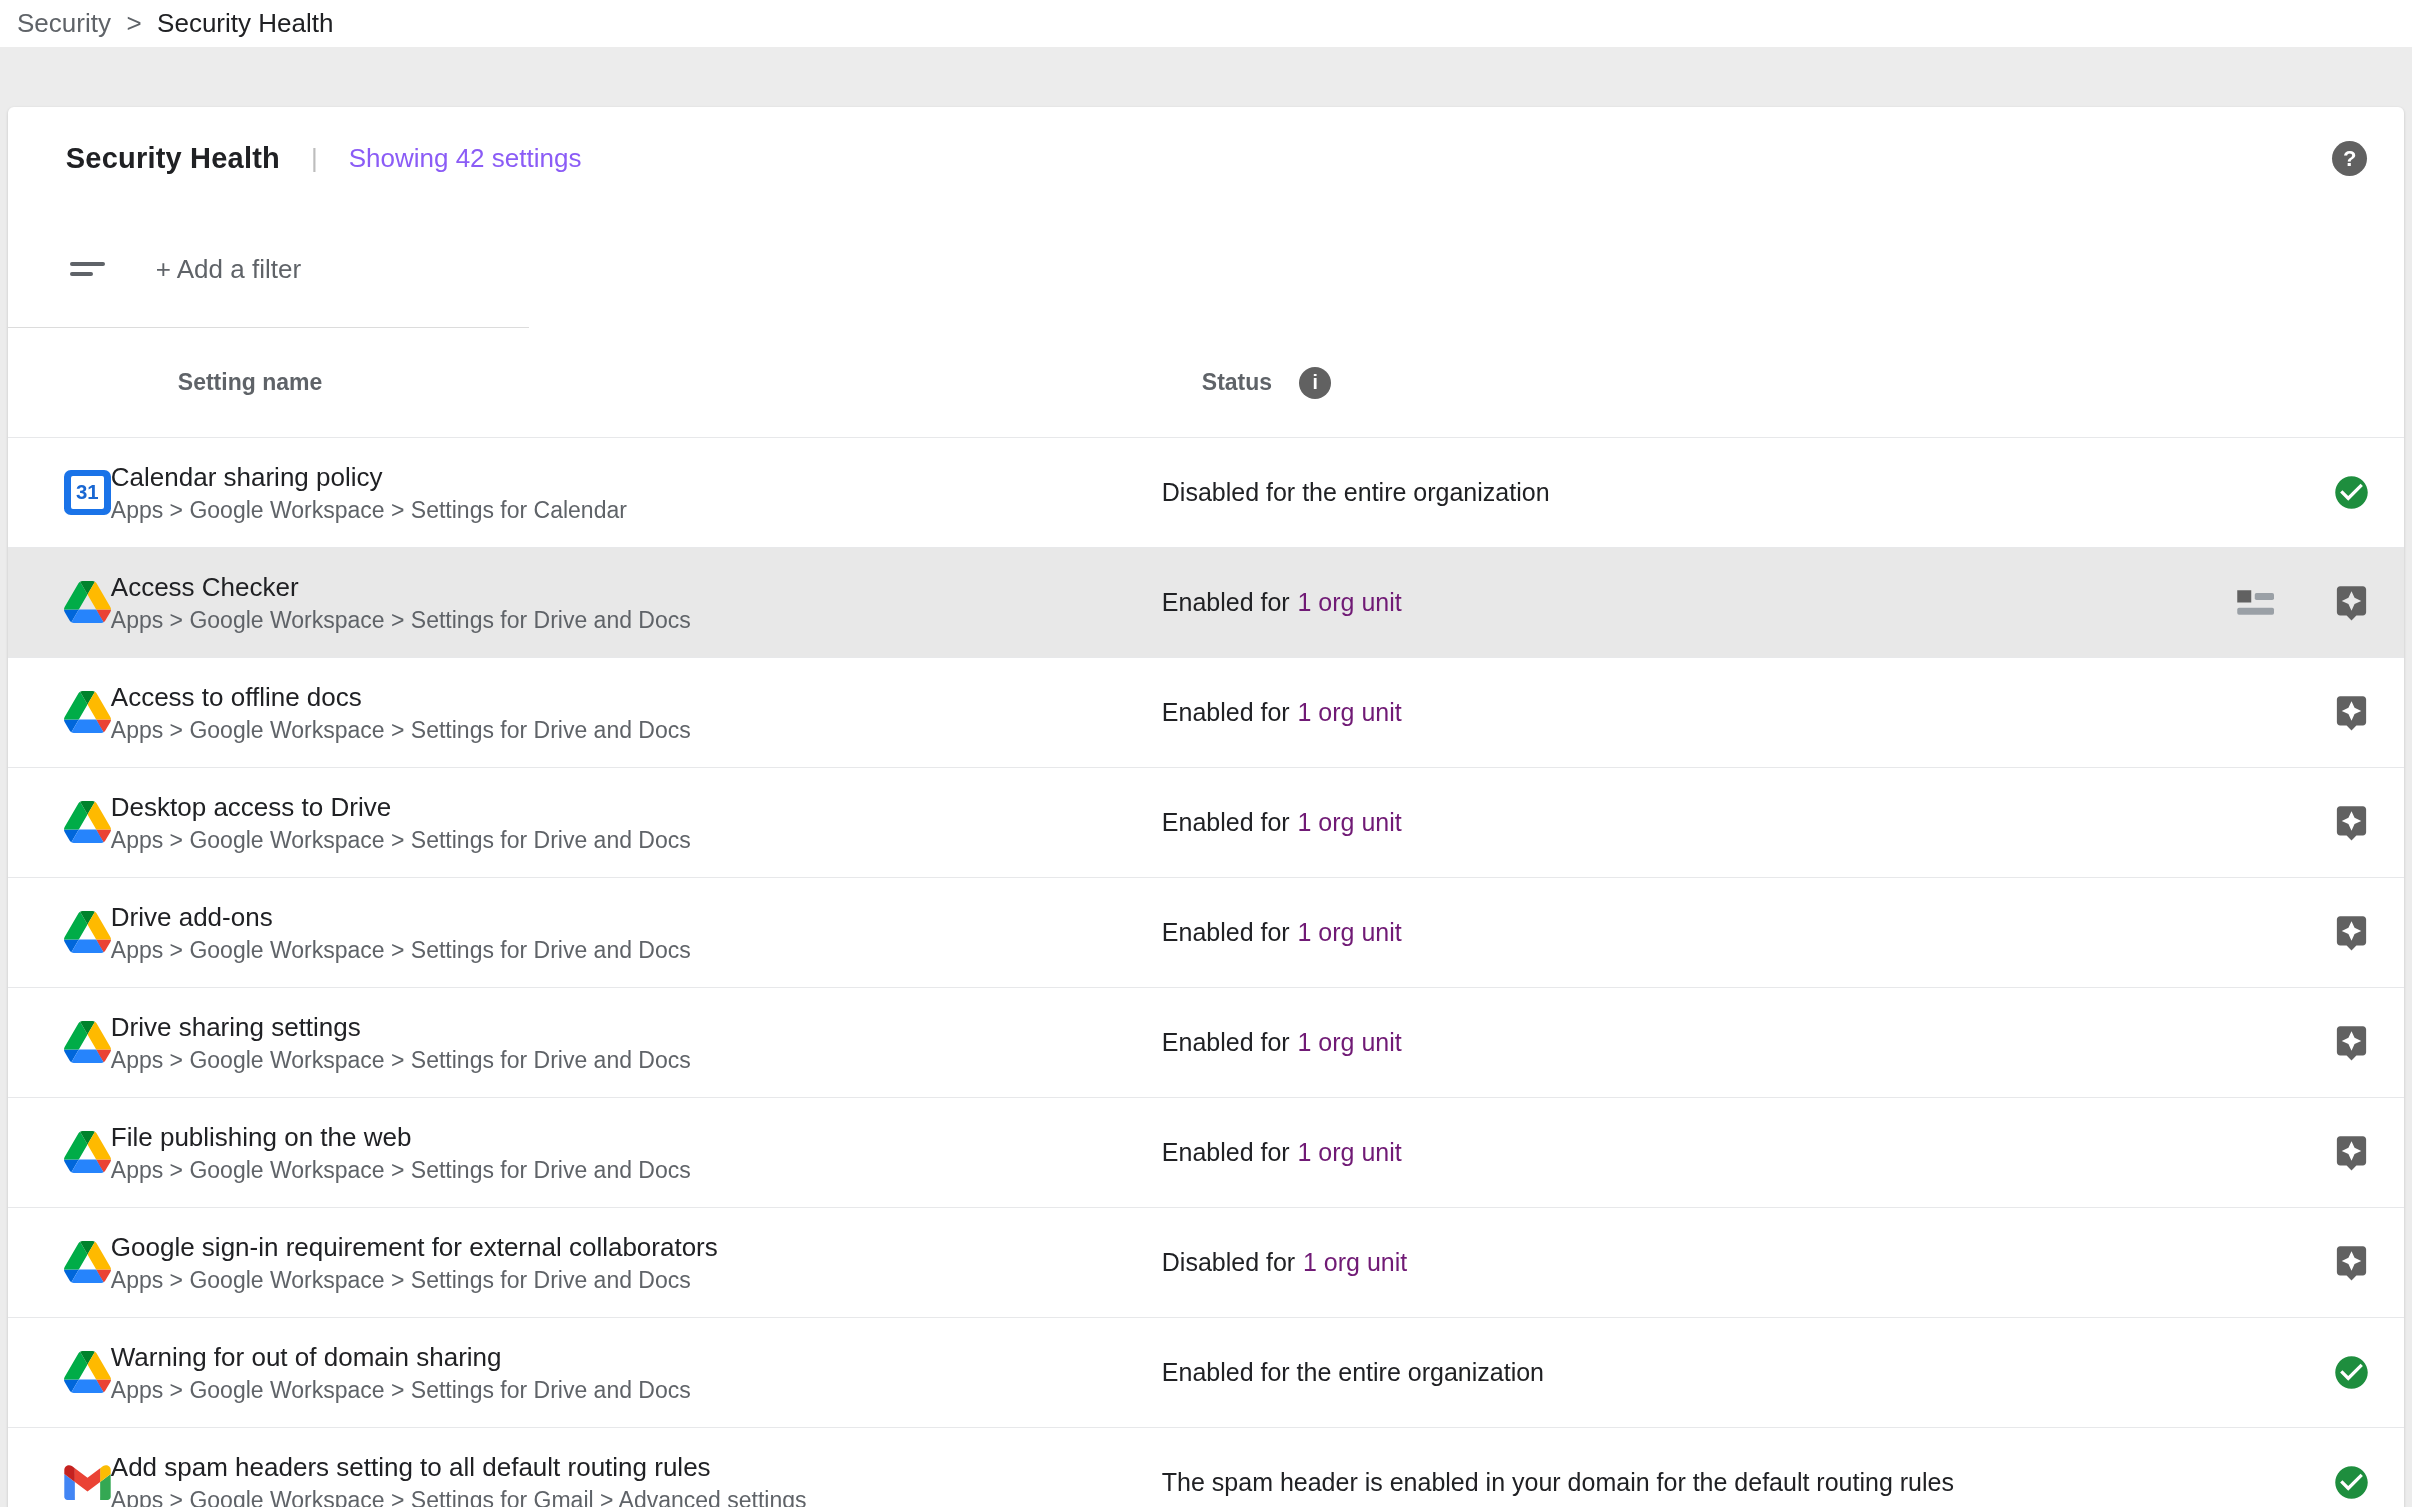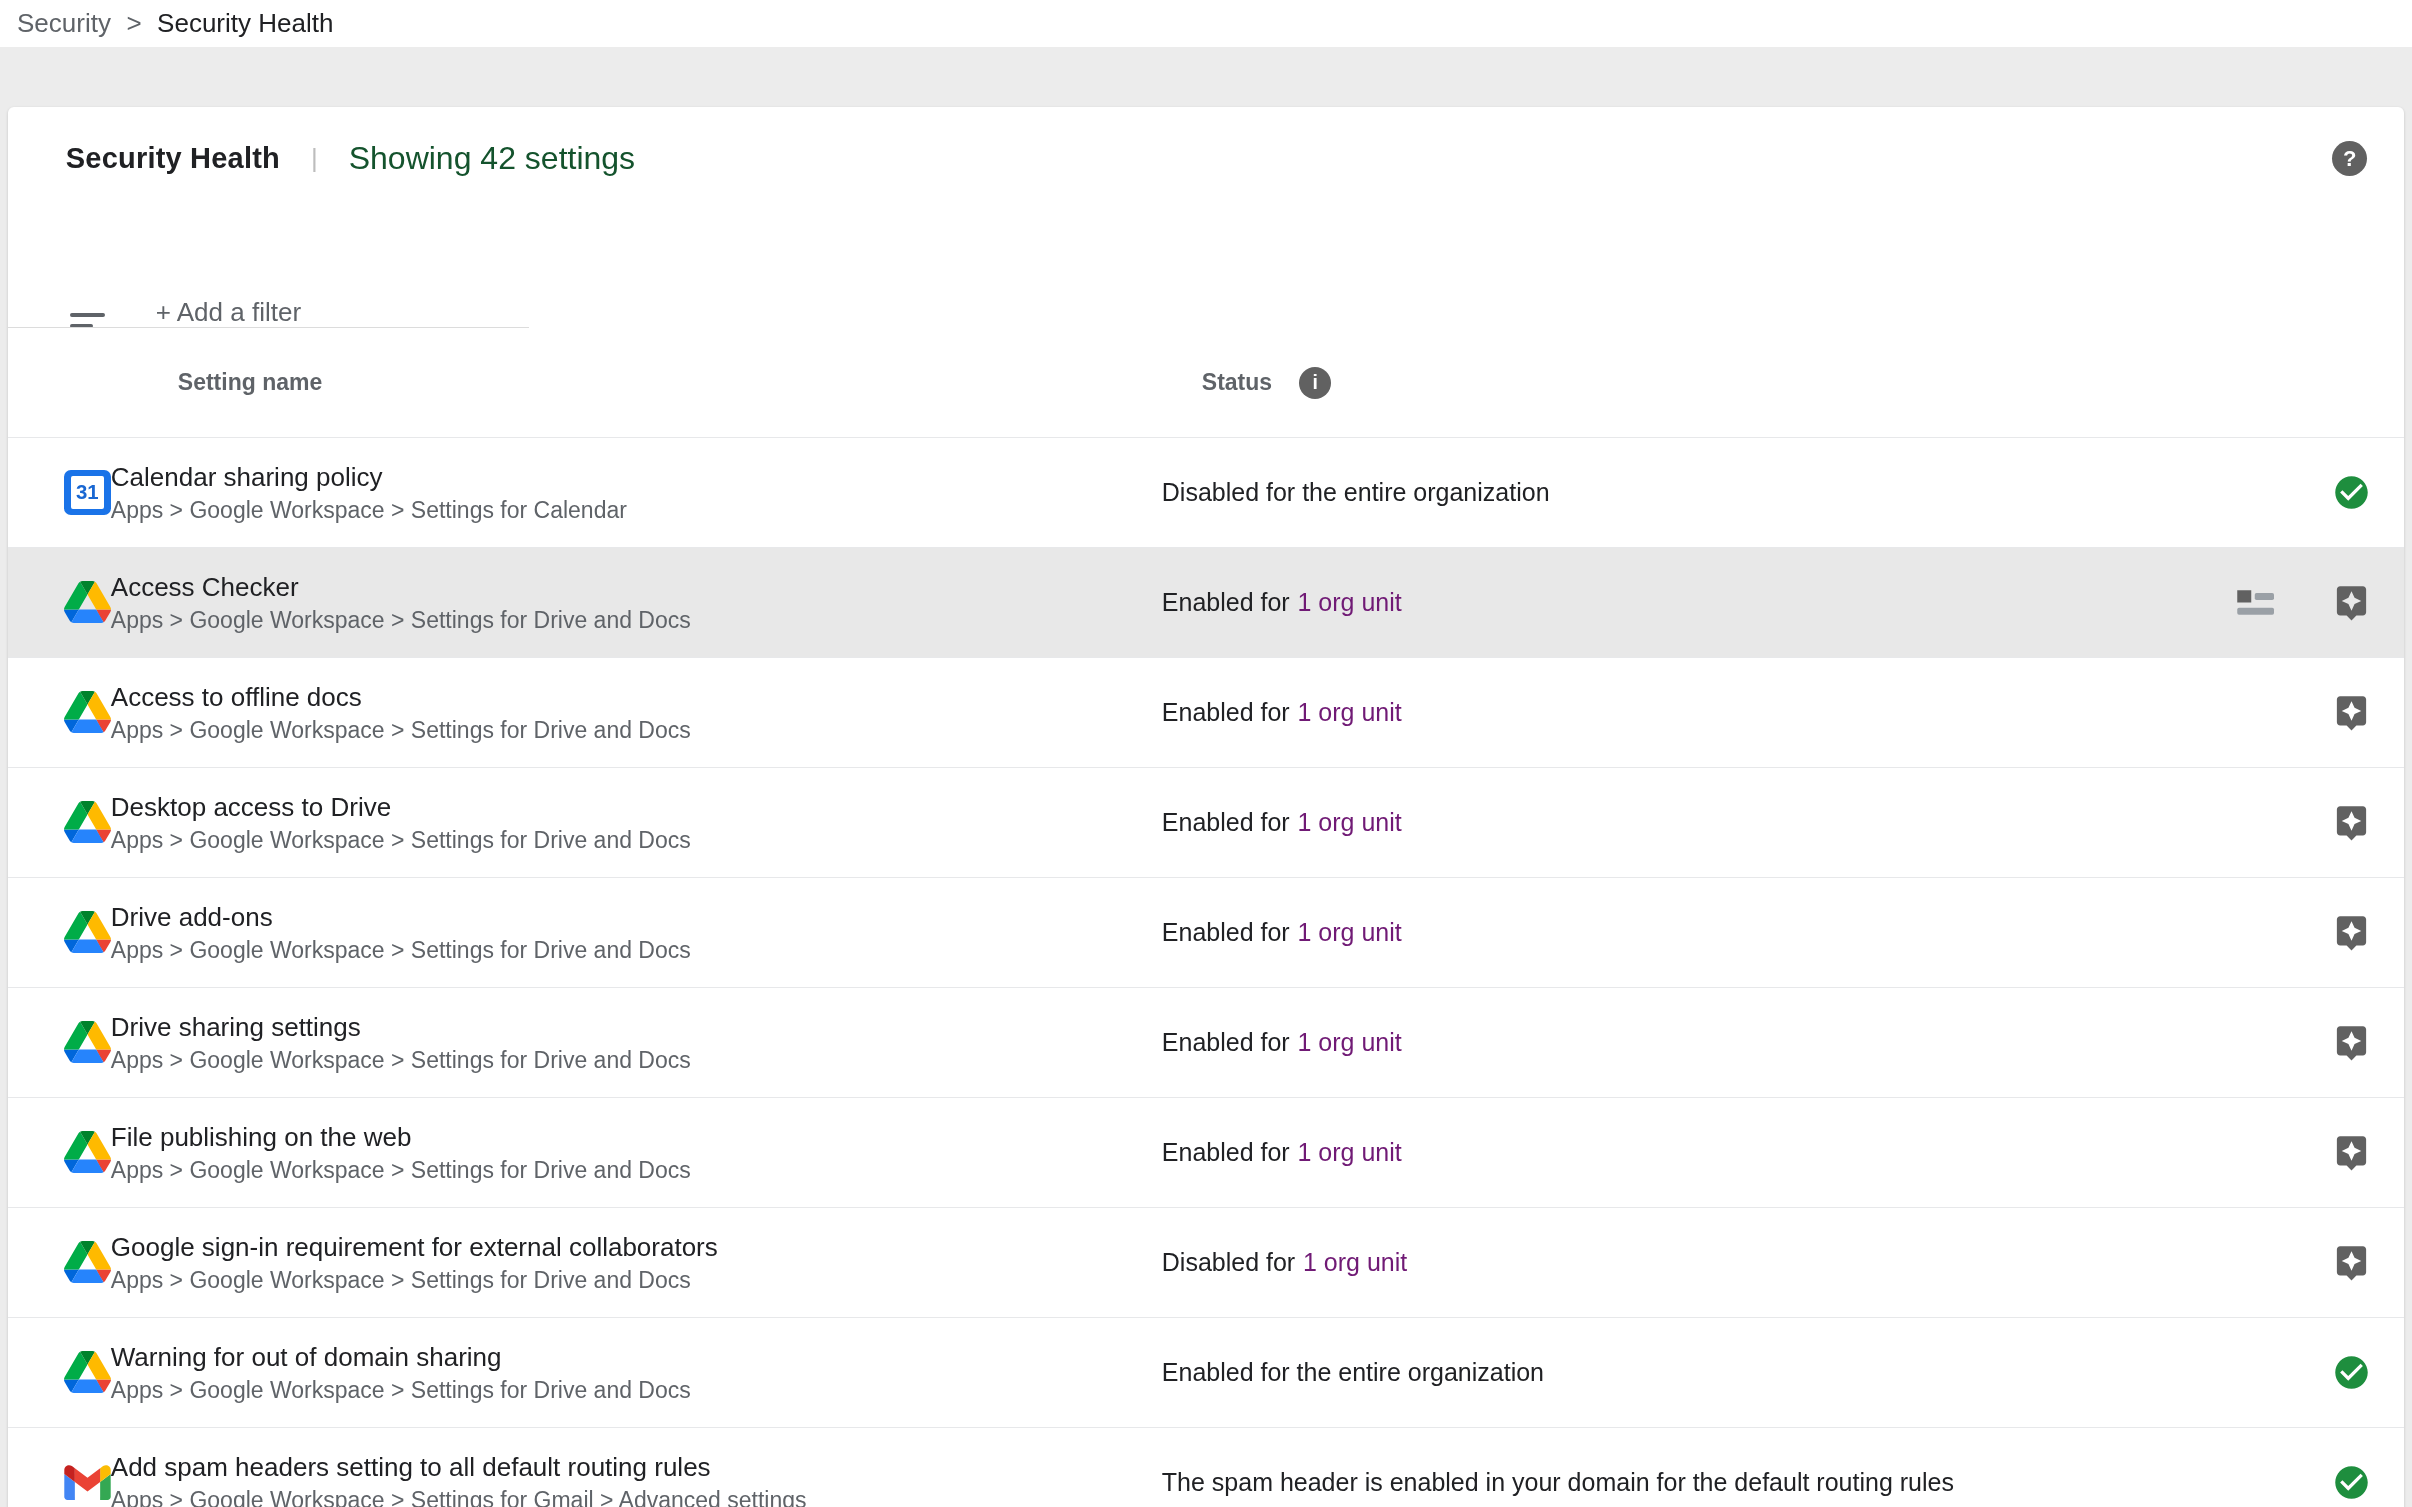--- a/index.html
+++ b/index.html
@@ -27,30 +27,30 @@
     border-radius: 5.8px 5.8px 0 0;
     box-shadow: 0 1px 2.9px rgba(0,0,0,.18);
     height: 1456px;
   }
   .card-header {
     height: 103px; display: flex; align-items: center;
     padding: 0 37px 0 58px;
   }
   .card-title { font-size: 29px; font-weight: 700; letter-spacing: 0.2px; }
   .title-sep { color: #bdbdbd; font-size: 26px; margin: 0 31px; font-weight: 400; }
-  .card-subtitle { font-size: 32px; color: #14532d; }
+  .card-subtitle { font-size: 26px; color: #8b5cf6; }
   .help-btn {
     margin-left: auto; width: 35px; height: 35px; border-radius: 50%;
     background: #616161; color: #fff; display: flex; align-items: center; justify-content: center;
     font-size: 22px; font-weight: 700; cursor: pointer;
   }
 
   
   .filter-row {
-    height: 118px; display: flex; align-items: flex-end;
+    height: 118px; display: flex; align-items: center;
     padding-left: 62px; position: relative;
   }
   .filter-icon { width: 37px; display: flex; flex-direction: column; gap: 6.8px; }
   .filter-icon i { display:block; height: 3.9px; background: #5f6368; border-radius: 1.9px; }
   .filter-icon i:nth-child(1){ width: 35px; }
   .filter-icon i:nth-child(2){ width: 23px; }
   .filter-divider {
     position: absolute; left: 0; bottom: 0; width: 521px;
     border-bottom: 1px solid #dcdcdc;
   }

